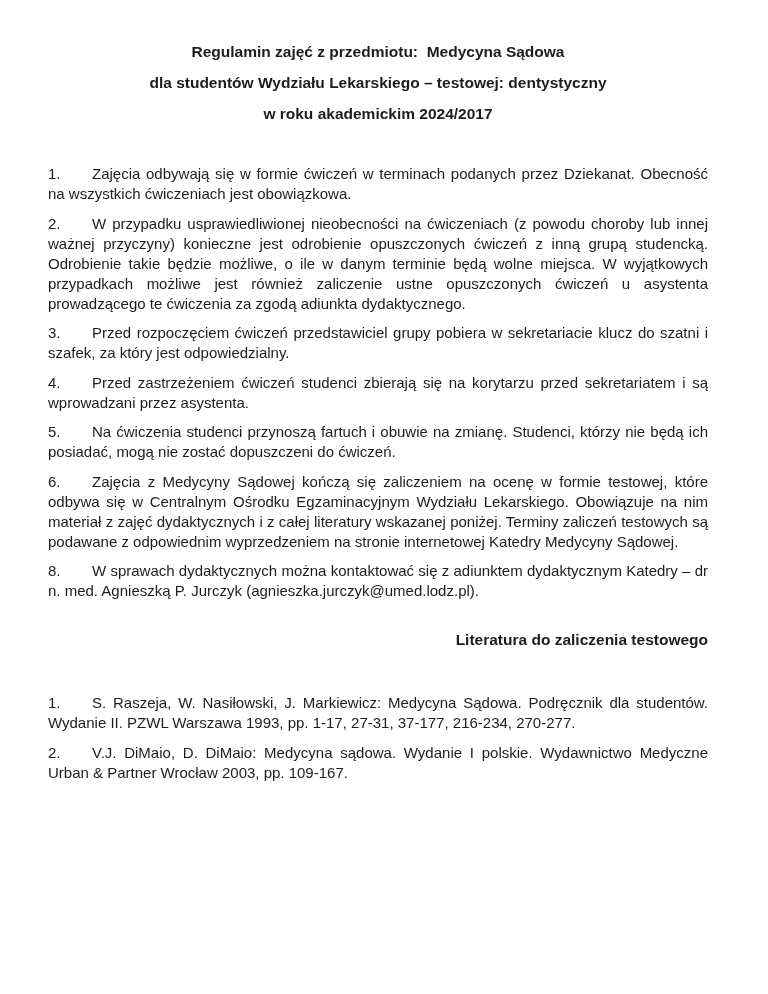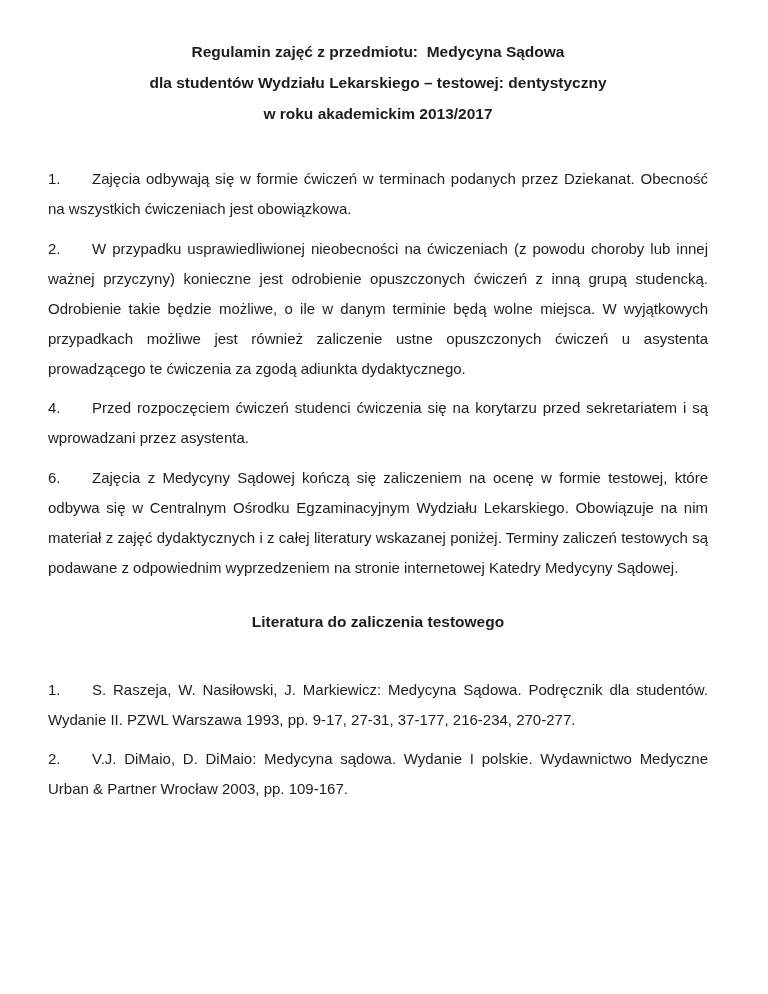--- a/index.html
+++ b/index.html
@@ -25,57 +25,60 @@
     font-size: 15.5px;
     font-weight: 700;
     line-height: 31px;
     white-space: pre-wrap;
   }
   .rules {
     margin-top: 35px;
   }
   .para {
     font-size: 15px;
-    line-height: 30px;
+    line-height: 20px;
     text-align: justify;
     margin: 0 0 9.5px 0;
   }
   .num {
     display: inline-block;
     width: 44px;
   }
   .lit-heading {
-    text-align: center;
+    text-align: right;
     font-size: 15.5px;
     font-weight: 700;
     line-height: 22px;
     margin: 28px 0 42px 0;
   }
   .literature .para {
     margin-bottom: 9.5px;
   }
 </style>
 </head>
 <body>
 
 <div class="page">
 
   <div class="title-block">
     <div class="title-line">Regulamin zajęć z przedmiotu:&nbsp; Medycyna Sądowa</div>
     <div class="title-line">dla studentów Wydziału Lekarskiego – testowej: dentystyczny</div>
-    <div class="title-line">w roku akademickim 2013/2017</div>
+    <div class="title-line">w roku akademickim 2024/2017</div>
   </div>
 
   <div class="rules">
     <p class="para"><span class="num">1.</span><span>Zajęcia odbywają się w formie ćwiczeń w terminach podanych przez Dziekanat. Obecność na wszystkich ćwiczeniach jest obowiązkowa.</span></p>
     <p class="para"><span class="num">2.</span><span>W przypadku usprawiedliwionej nieobecności na ćwiczeniach (z powodu choroby lub innej ważnej przyczyny) konieczne jest odrobienie opuszczonych ćwiczeń z inną grupą studencką. Odrobienie takie będzie możliwe, o ile w danym terminie będą wolne miejsca. W wyjątkowych przypadkach możliwe jest również zaliczenie ustne opuszczonych ćwiczeń u asystenta prowadzącego te ćwiczenia za zgodą adiunkta dydaktycznego.</span></p>
-    <p class="para"><span class="num">4.</span><span>Przed rozpoczęciem ćwiczeń studenci ćwiczenia się na korytarzu przed sekretariatem i są wprowadzani przez asystenta.</span></p>
+    <p class="para"><span class="num">3.</span><span>Przed rozpoczęciem ćwiczeń przedstawiciel grupy pobiera w sekretariacie klucz do szatni i szafek, za który jest odpowiedzialny.</span></p>
+    <p class="para"><span class="num">4.</span><span>Przed zastrzeżeniem ćwiczeń studenci zbierają się na korytarzu przed sekretariatem i są wprowadzani przez asystenta.</span></p>
+    <p class="para"><span class="num">5.</span><span>Na ćwiczenia studenci przynoszą fartuch i obuwie na zmianę. Studenci, którzy nie będą ich posiadać, mogą nie zostać dopuszczeni do ćwiczeń.</span></p>
     <p class="para"><span class="num">6.</span><span>Zajęcia z Medycyny Sądowej kończą się zaliczeniem na ocenę w formie testowej, które odbywa się w Centralnym Ośrodku Egzaminacyjnym Wydziału Lekarskiego. Obowiązuje na nim materiał z zajęć dydaktycznych i z całej literatury wskazanej poniżej. Terminy zaliczeń testowych są podawane z odpowiednim wyprzedzeniem na stronie internetowej Katedry Medycyny Sądowej.</span></p>
+    <p class="para"><span class="num">8.</span><span>W sprawach dydaktycznych można kontaktować się z adiunktem dydaktycznym Katedry – dr n. med. Agnieszką P. Jurczyk (agnieszka.jurczyk@umed.lodz.pl).</span></p>
   </div>
 
   <div class="lit-heading">Literatura do zaliczenia testowego</div>
 
   <div class="literature">
-    <p class="para"><span class="num">1.</span><span>S. Raszeja, W. Nasiłowski, J. Markiewicz: Medycyna Sądowa. Podręcznik dla studentów. Wydanie II. PZWL Warszawa 1993, pp. 9-17, 27-31, 37-177, 216-234, 270-277.</span></p>
+    <p class="para"><span class="num">1.</span><span>S. Raszeja, W. Nasiłowski, J. Markiewicz: Medycyna Sądowa. Podręcznik dla studentów. Wydanie II. PZWL Warszawa 1993, pp. 1-17, 27-31, 37-177, 216-234, 270-277.</span></p>
     <p class="para"><span class="num">2.</span><span>V.J. DiMaio, D. DiMaio: Medycyna sądowa. Wydanie I polskie. Wydawnictwo Medyczne Urban &amp; Partner Wrocław 2003, pp. 109-167.</span></p>
   </div>
 
 </div>
 
 </body></html>

